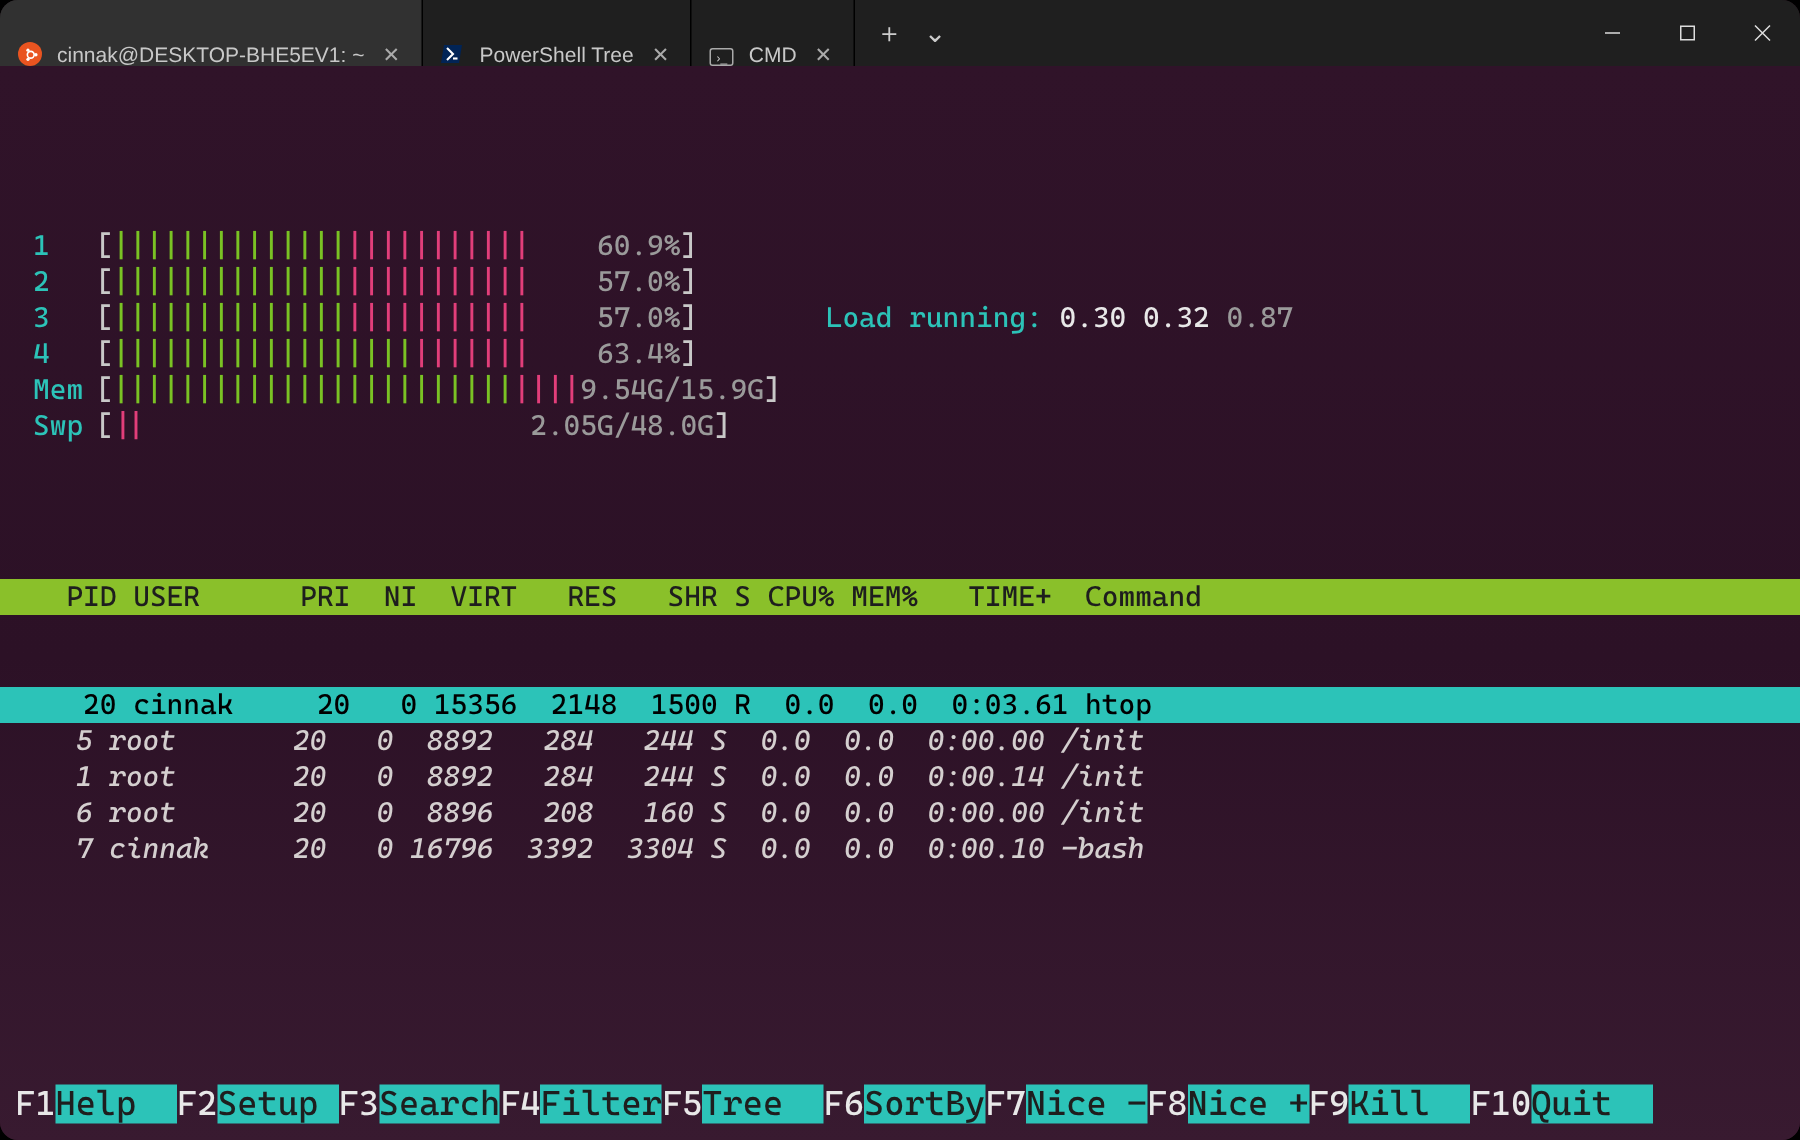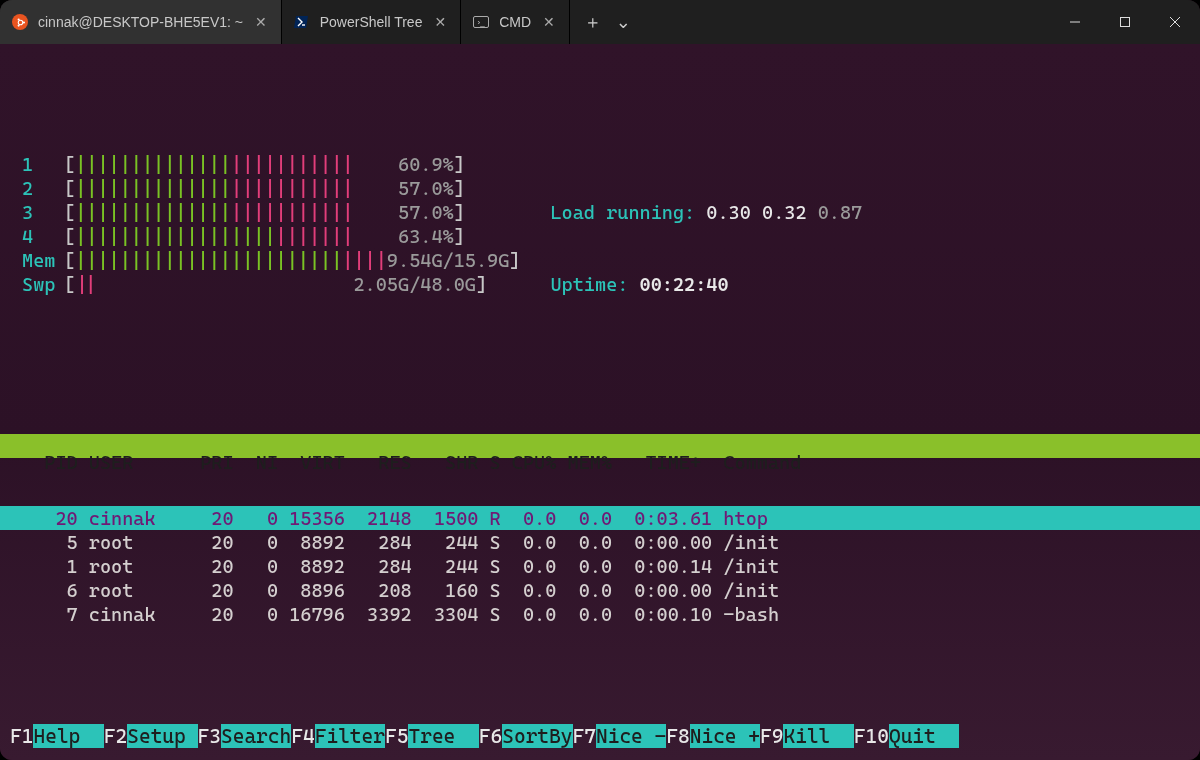--- a/index.html
+++ b/index.html
@@ -19,21 +19,21 @@
   }
   
   .titlebar {
     height: 44px;
     background: #1f1f1f;
     display: flex; align-items: stretch;
     user-select: none;
   }
   .tabs { display: flex; align-items: stretch; }
   .tab {
-    display: flex; align-items: center; gap: 10px;
+    display: flex; align-items: flex-end; gap: 10px;
     padding: 0 14px 0 12px;
     color: #c8c8c8;
     font-size: 14px;
     font-family: "Segoe UI", Arial, sans-serif;
     border-right: 1px solid #000;
     position: relative;
     cursor: default;
   }
   .tab.active { background: #313131; }
   .tab .close { font-size: 14px; color: #aaa; margin-left: 2px; }
@@ -70,37 +70,37 @@
   .meter-open, .meter-close { color: #c8c8c8; }
   .meter-bars { letter-spacing: 0px; }
   .meter-val { color: #9a9a9a; }
   .summary { padding-left: 30px; }
   .meters-wrap { display:flex; }
   
   .hdr {
     background: #8ac02a;
     color: #1e1e1e;
     font-weight: 400;
-    padding: 16px 0 0 22px;
+    padding: 0 0 0 22px;
     margin-top: 18px;
     height: 24px;
   }
   .sel {
     background: #2cc3b8;
-    color: #701a75;
+    color: #000000;
     padding-left: 22px;
     height: 24px;
   }
-  .procrow { padding-left: 22px; height: 24px; }
+  .procrow { padding-left: 6px; height: 24px; font-style: italic; }
   
   .footer {
     position: absolute;
     left: 0; right: 0; bottom: 12px;
     padding: 0 0 0 10px;
-    font-size: 20px;
+    font-size: 23px;
     white-space: pre;
   }
   .fk-key { color: #e8e8e8; }
   .fk-lbl { background: #2cc3b8; color: #1e1e1e; }
 </style>
 </head>
 <body>
 
 <div class="frame">
 
@@ -159,21 +159,20 @@
   </div>
 
   <div class="term">
 
     <div class="meters-wrap">
       
       <div class="meters" id="meters"><div class="meter-row"><span class="meter-label cyan">1  </span><span class="meter-open">[</span><span class="meter-bars"><span class="green">||||||||||||||</span><span class="red">|||||||||||</span></span><span>    </span><span class="meter-val dim">60.9%</span><span class="meter-close">]</span></div><div class="meter-row"><span class="meter-label cyan">2  </span><span class="meter-open">[</span><span class="meter-bars"><span class="green">||||||||||||||</span><span class="red">|||||||||||</span></span><span>    </span><span class="meter-val dim">57.0%</span><span class="meter-close">]</span></div><div class="meter-row"><span class="meter-label cyan">3  </span><span class="meter-open">[</span><span class="meter-bars"><span class="green">||||||||||||||</span><span class="red">|||||||||||</span></span><span>    </span><span class="meter-val dim">57.0%</span><span class="meter-close">]</span></div><div class="meter-row"><span class="meter-label cyan">4  </span><span class="meter-open">[</span><span class="meter-bars"><span class="green">||||||||||||||||||</span><span class="red">|||||||</span></span><span>    </span><span class="meter-val dim">63.4%</span><span class="meter-close">]</span></div><div class="meter-row"><span class="meter-label cyan">Mem</span><span class="meter-open">[</span><span class="meter-bars"><span class="green">||||||||||||||||||||||||</span><span class="red">||||</span></span><span></span><span class="meter-val dim">9.54G/15.9G</span><span class="meter-close">]</span></div><div class="meter-row"><span class="meter-label cyan">Swp</span><span class="meter-open">[</span><span class="meter-bars"><span class="red">||</span></span><span>                       </span><span class="meter-val dim">2.05G/48.0G</span><span class="meter-close">]</span></div></div>
       
       <div class="summary">
         <div><span class="cyan">Load running: </span><span class="numw">0.30</span><span class="dim"> </span><span class="numw">0.32</span><span class="dim"> </span><span class="dim">0.87</span></div>
-        <div><span class="cyan">Uptime: </span><span class="numw bold">00:22:40</span></div>
       </div>
     </div>
 
     <div class="hdr">  PID USER      PRI  NI  VIRT   RES   SHR S CPU% MEM%   TIME+  Command</div>
     <div id="procs"><div class="sel">   20 cinnak     20   0 15356  2148  1500 R  0.0  0.0  0:03.61 htop</div><div class="procrow">    5 root       20   0  8892   284   244 S  0.0  0.0  0:00.00 /init</div><div class="procrow">    1 root       20   0  8892   284   244 S  0.0  0.0  0:00.14 /init</div><div class="procrow">    6 root       20   0  8896   208   160 S  0.0  0.0  0:00.00 /init</div><div class="procrow">    7 cinnak     20   0 16796  3392  3304 S  0.0  0.0  0:00.10 -bash</div></div>
 
     <div class="footer" id="footer"><span class="fk-key">F1</span><span class="fk-lbl">Help  </span><span class="fk-key">F2</span><span class="fk-lbl">Setup </span><span class="fk-key">F3</span><span class="fk-lbl">Search</span><span class="fk-key">F4</span><span class="fk-lbl">Filter</span><span class="fk-key">F5</span><span class="fk-lbl">Tree  </span><span class="fk-key">F6</span><span class="fk-lbl">SortBy</span><span class="fk-key">F7</span><span class="fk-lbl">Nice -</span><span class="fk-key">F8</span><span class="fk-lbl">Nice +</span><span class="fk-key">F9</span><span class="fk-lbl">Kill  </span><span class="fk-key">F10</span><span class="fk-lbl">Quit  </span></div>
   </div>
 </div>
 

